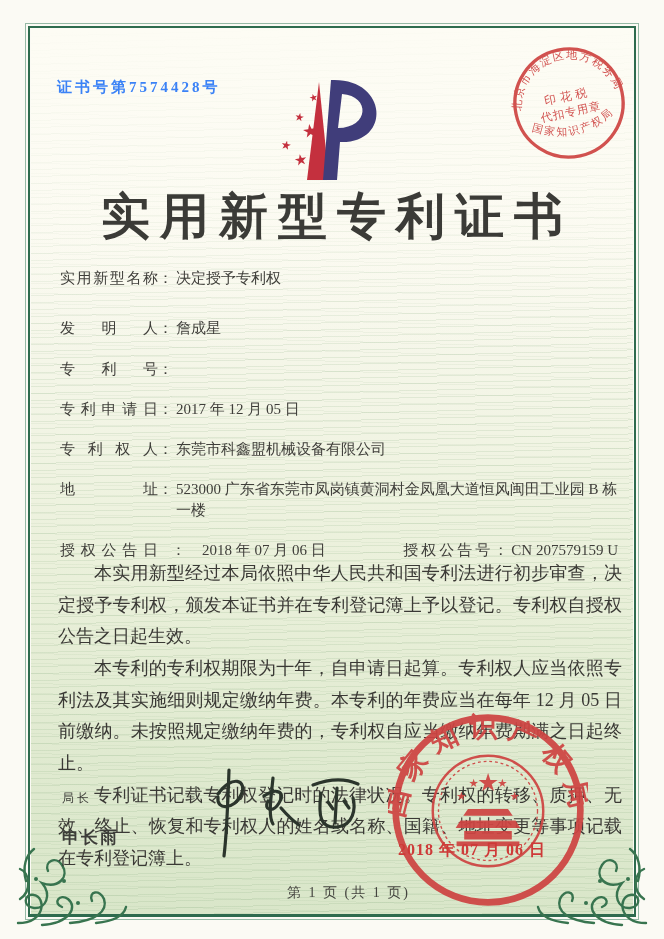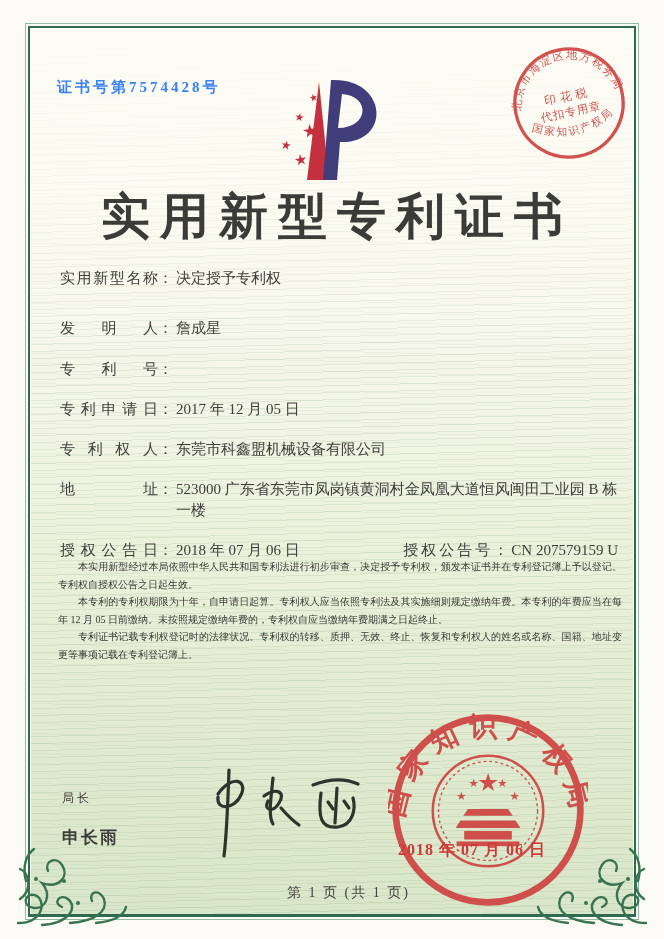--- a/index.html
+++ b/index.html
@@ -44,21 +44,21 @@
   .fields{position:absolute;left:60px;right:46px;top:268px;font-size:15px;color:#3f3e3a;}
   .row{display:flex;margin-bottom:20px;line-height:1.35;align-items:flex-start;}
   .row.gap-lg{margin-bottom:30px;}
   .lab{flex:0 0 98px;text-align:justify;text-align-last:justify;white-space:nowrap;}
   .col{flex:0 0 18px;}
   .val{flex:1;}
   .row.grant{justify-content:space-between;}
   .row.grant .val{flex:0 0 auto;}
   .lab2{letter-spacing:3px;white-space:nowrap;margin-left:2px;text-align:center;}
   
-  .paras{position:absolute;left:58px;right:42px;top:558px;font-size:10px;line-height:1.76;color:#3a3935;text-align:justify;}
+  .paras{position:absolute;left:58px;right:42px;top:558px;font-size:18px;line-height:1.76;color:#3a3935;text-align:justify;}
   .paras p{margin:0;text-indent:2em;}
   
   .post-title{position:absolute;left:62px;top:790px;font-size:12px;letter-spacing:3px;color:#3d3d39;}
   .post-name{position:absolute;left:62px;top:826px;font-size:17px;letter-spacing:2px;color:#3d3d39;font-weight:bold;}
   .sig{position:absolute;left:180px;top:758px;width:200px;height:110px;color:#2b352c;}
   .seal{position:absolute;left:388px;top:710px;width:200px;height:200px;opacity:.93;}
   .seal-date{
     position:absolute;left:398px;top:840px;font-size:16px;font-weight:600;
     color:#ce3a38;letter-spacing:1px;white-space:nowrap;
   }
@@ -159,21 +159,21 @@
     <span class="lab">专利权人</span>
       <span class="col">：</span>
       <span class="val">东莞市科鑫盟机械设备有限公司</span>
   </div>
   <div class="row">
     <span class="lab">地址</span>
       <span class="col">：</span>
       <span class="val">523000 广东省东莞市凤岗镇黄洞村金凤凰大道恒风闽田工业园 B 栋一楼</span>
   </div>
   <div class="row grant">
-    <span style="display:flex;">
+    <span style="display:flex;gap:13px;">
       <span class="lab">授权公告日</span>
         <span class="col">：</span>
         <span class="val">2018 年 07 月 06 日</span>
     </span>
     <span style="display:flex;">
       <span class="lab2">授权公告号</span>
         <span class="col">：</span>
         <span class="val">CN 207579159 U</span>
     </span>
   </div>

